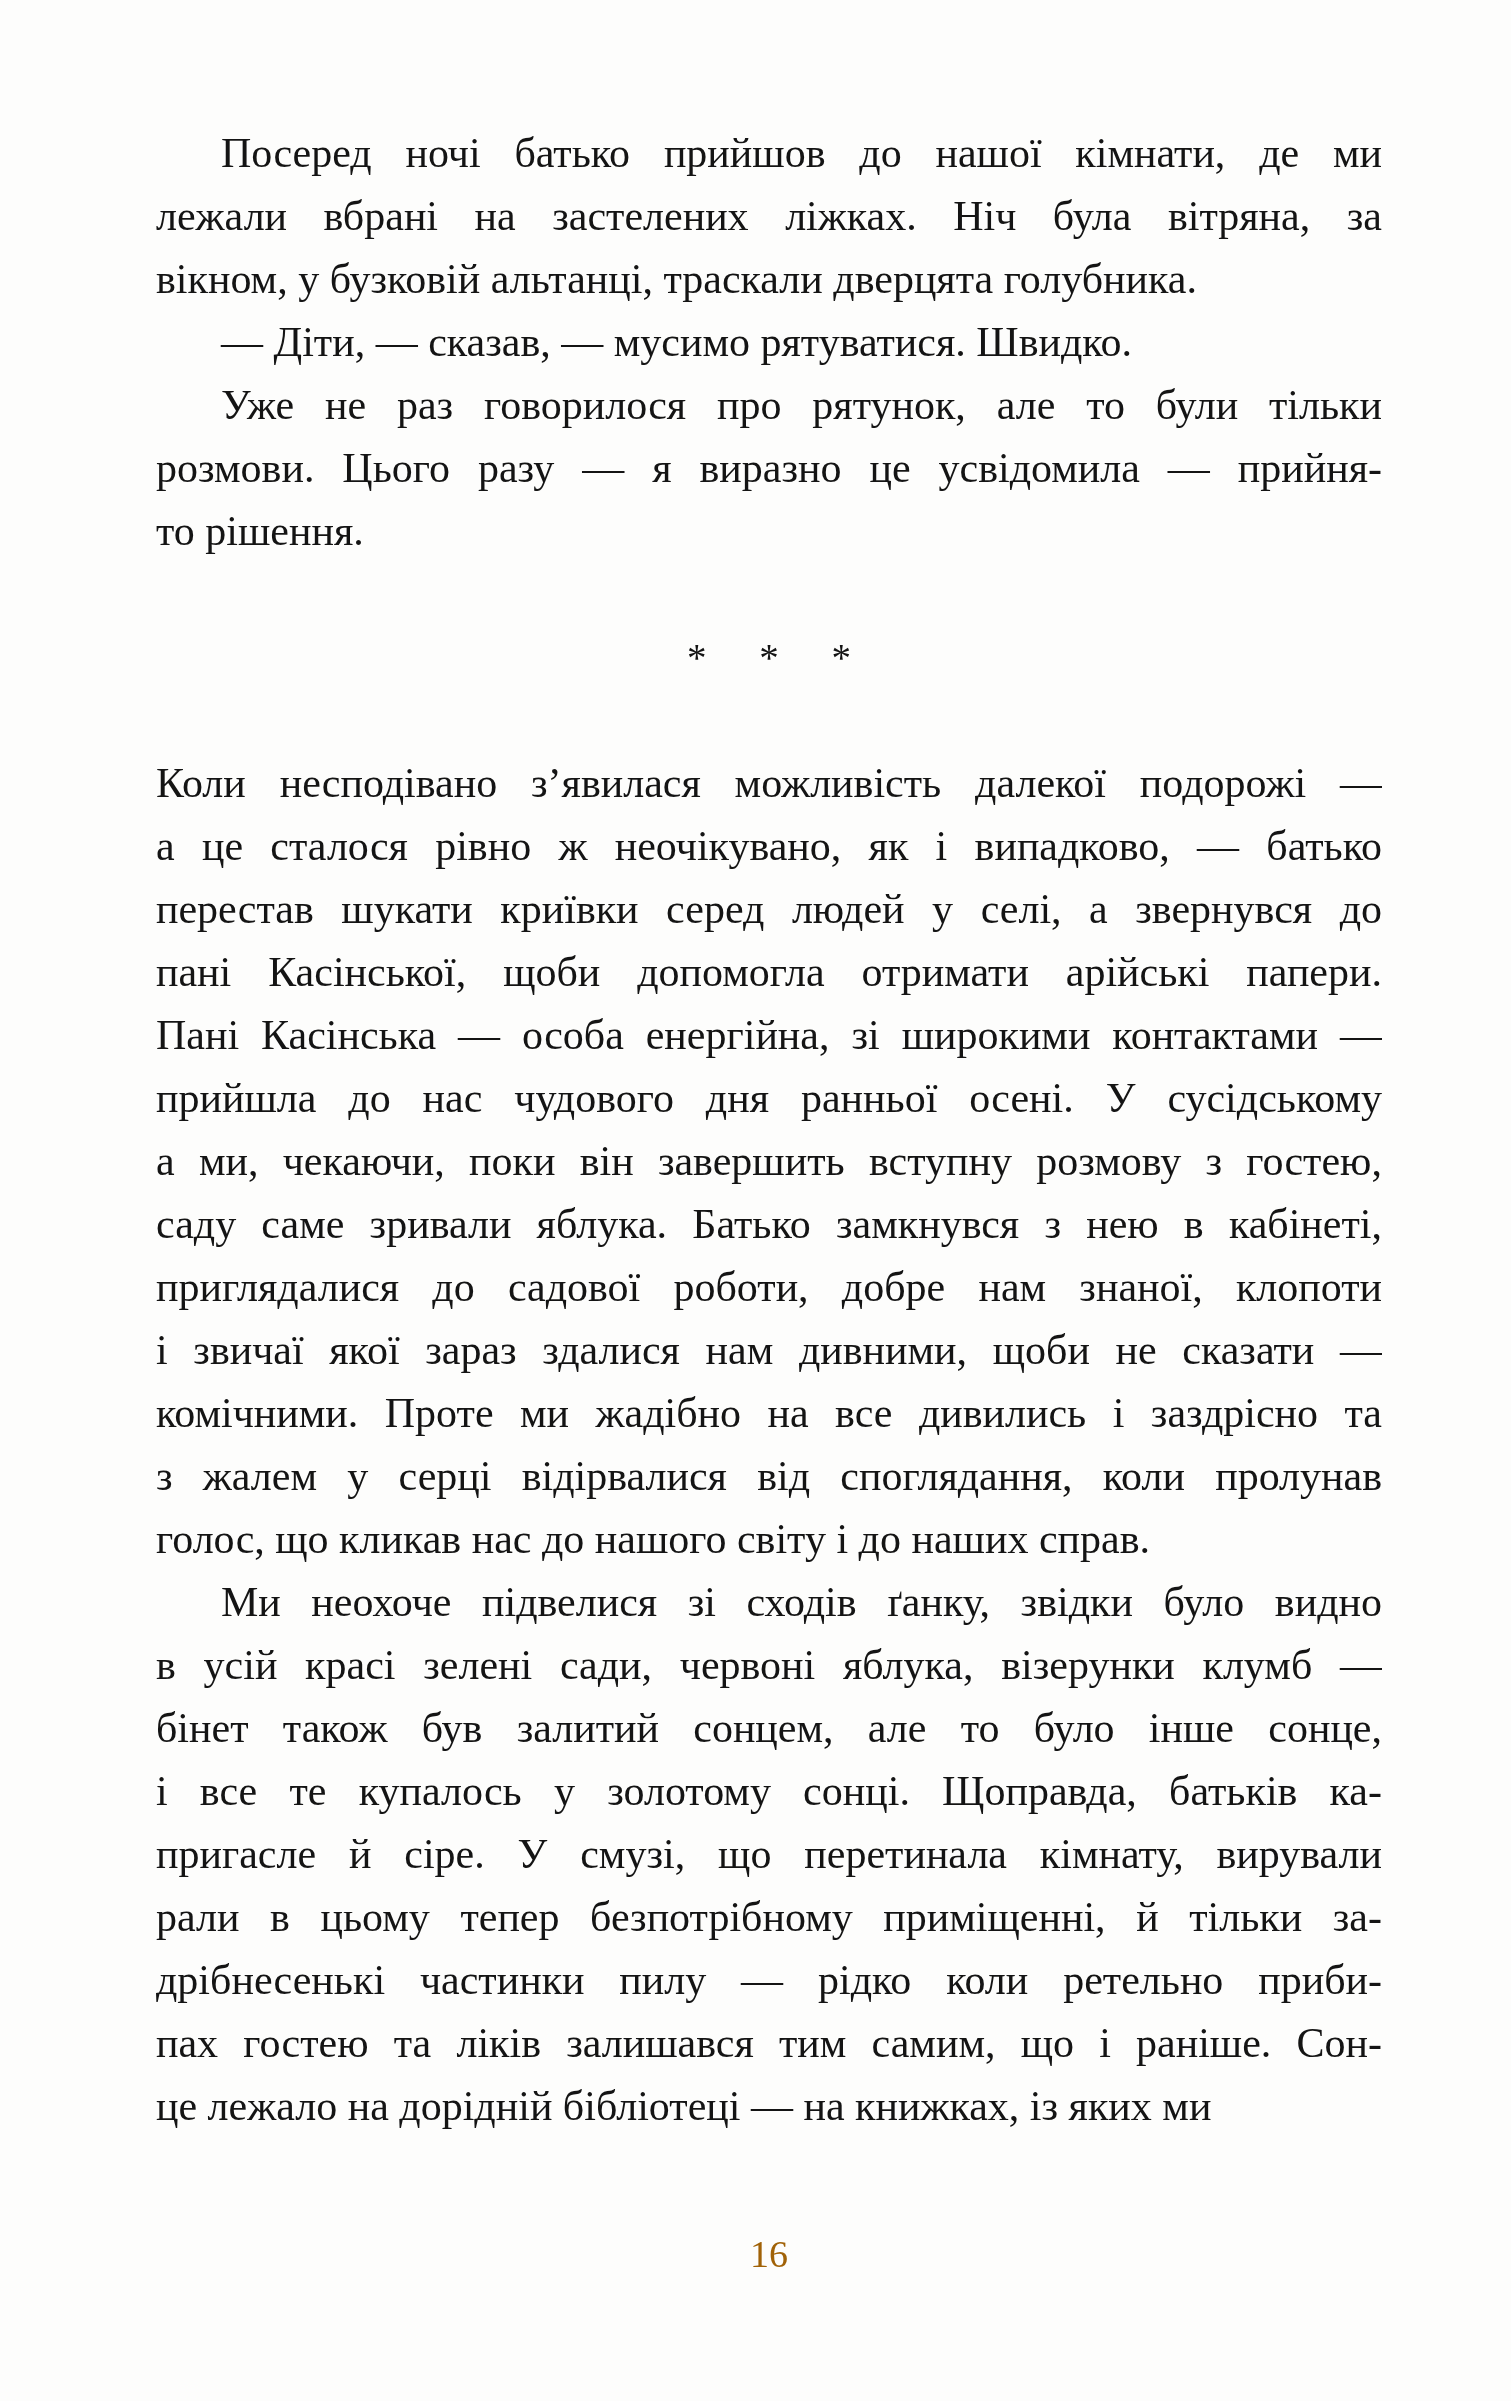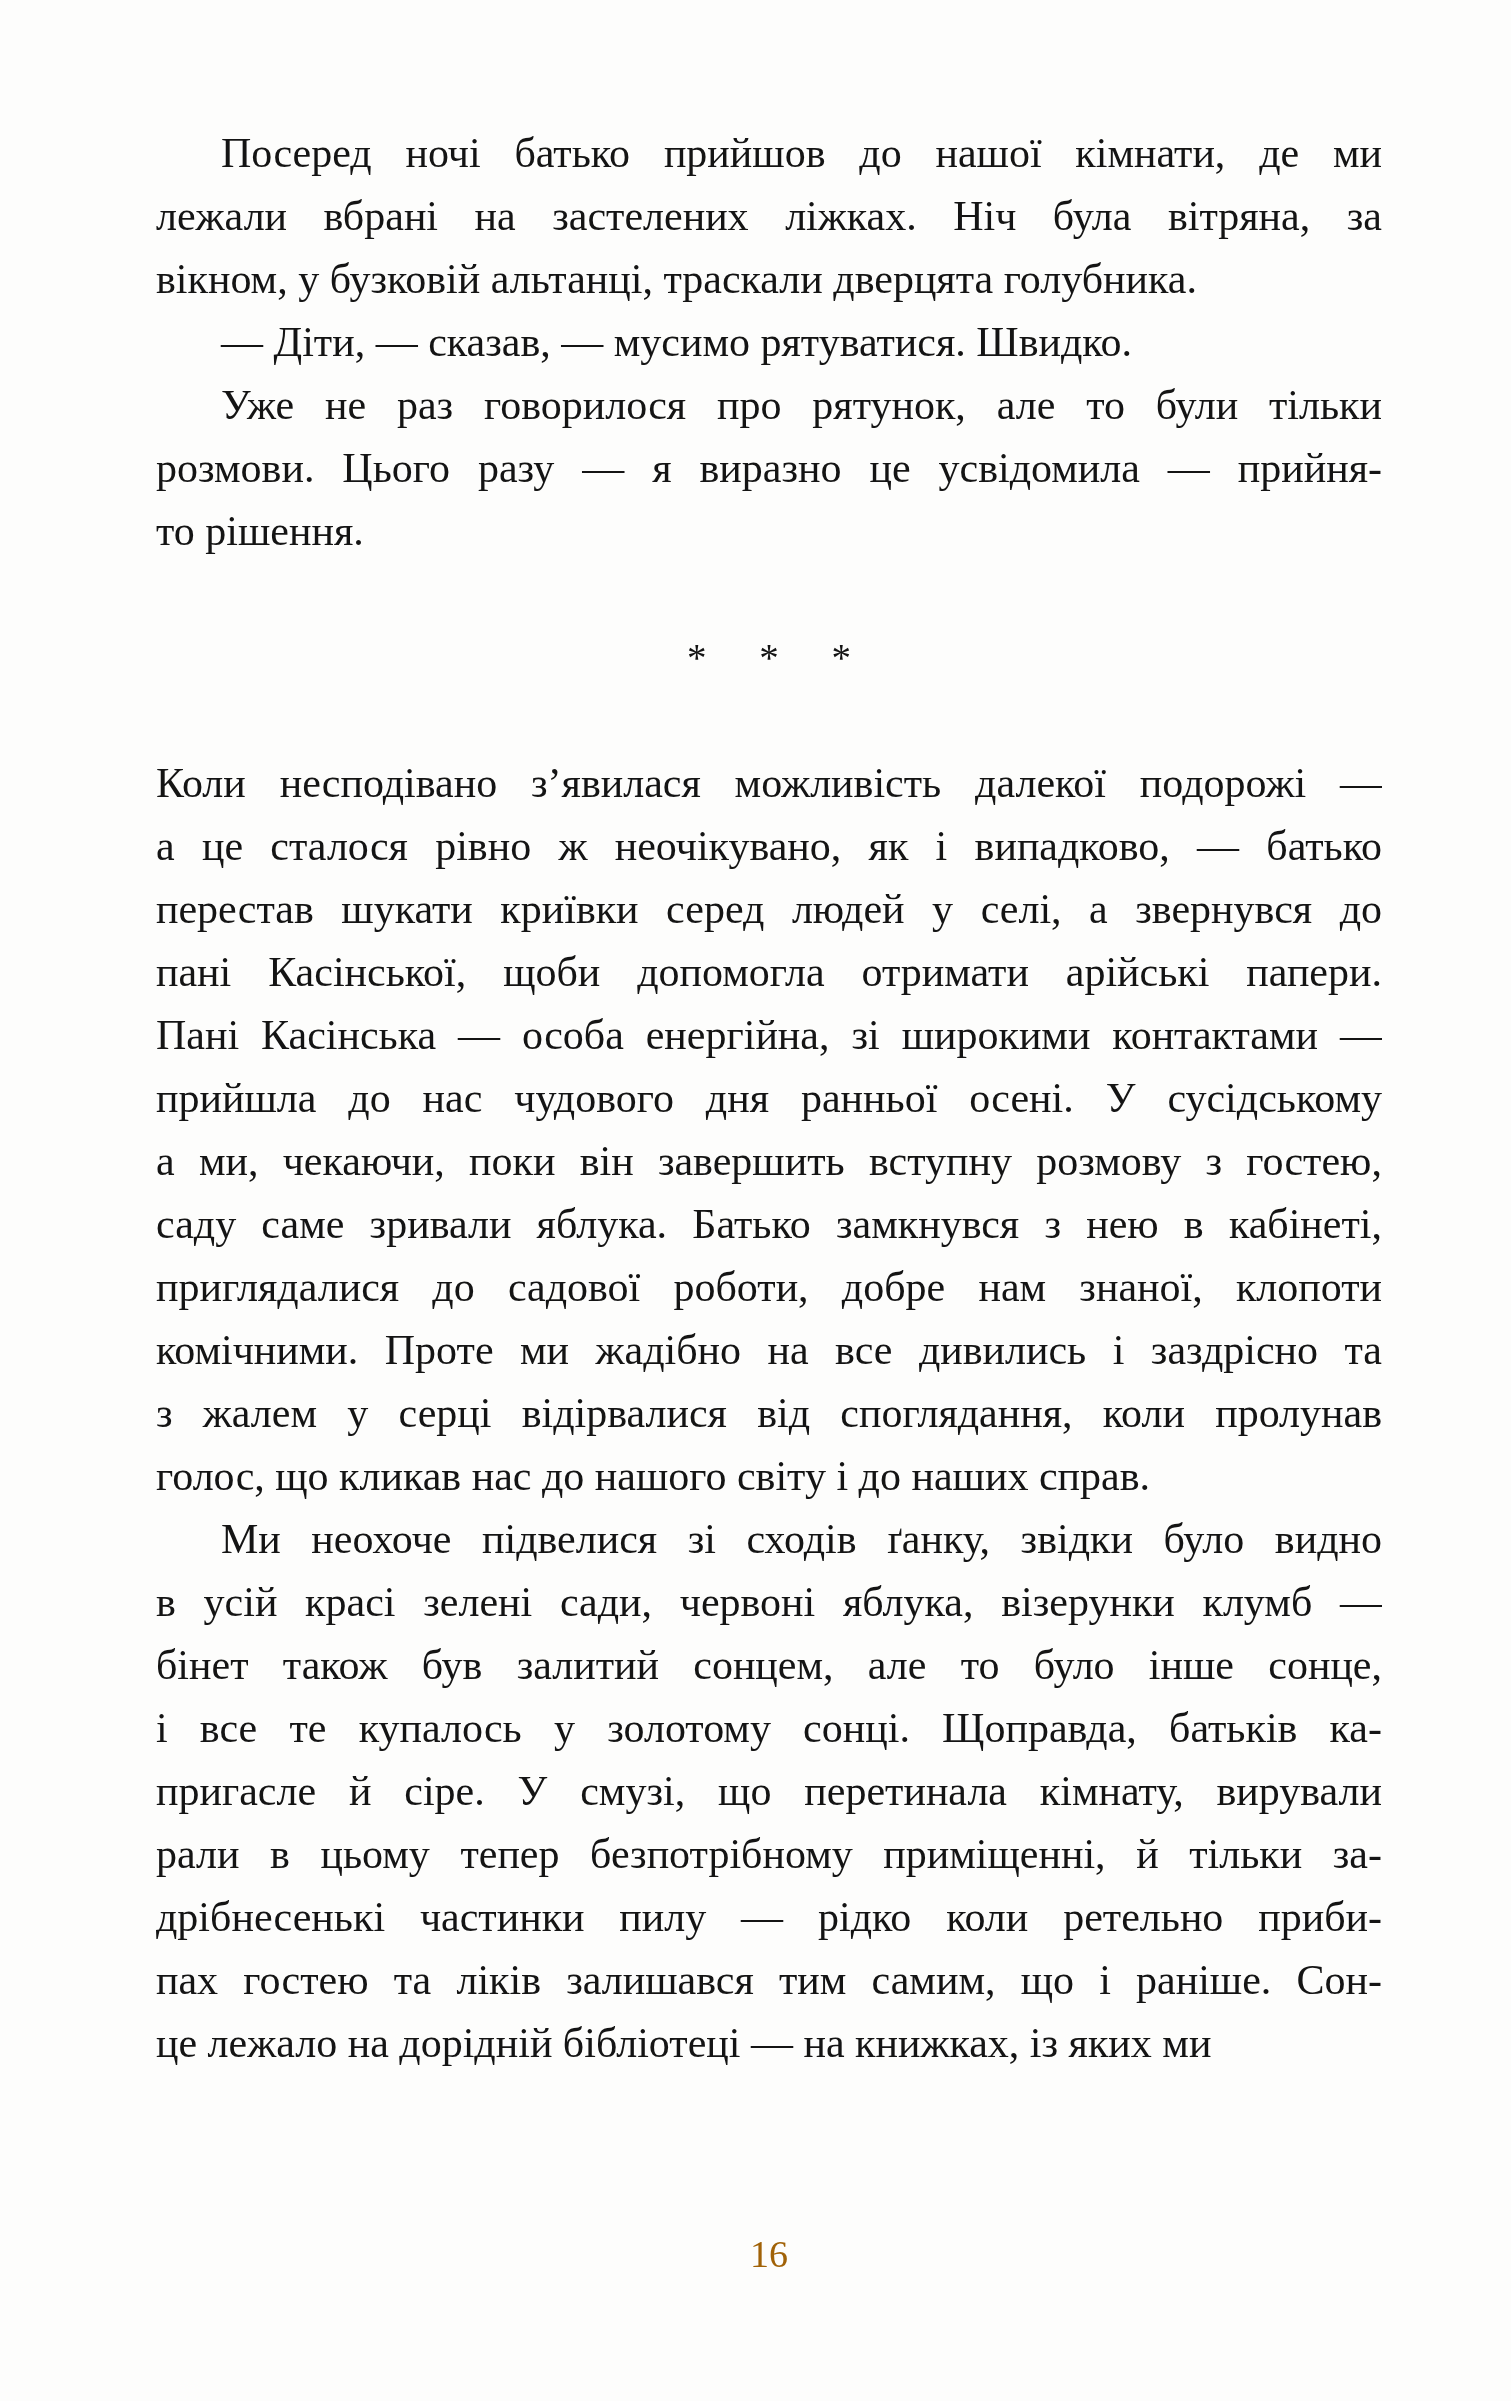--- a/index.html
+++ b/index.html
@@ -92,20 +92,21 @@
       <div class="para">
         <div class="line">Коли несподівано з’явилася можливість далекої подорожі —</div>
         <div class="line">а це сталося рівно ж неочікувано, як і випадково, — батько</div>
         <div class="line">перестав шукати криївки серед людей у селі, а звернувся до</div>
         <div class="line">пані Касінської, щоби допомогла отримати арійські папери.</div>
         <div class="line">Пані Касінська — особа енергійна, зі широкими контактами —</div>
         <div class="line">прийшла до нас чудового дня ранньої осені. У сусідському</div>
         <div class="line">а ми, чекаючи, поки він завершить вступну розмову з гостею,</div>
         <div class="line">саду саме зривали яблука. Батько замкнувся з нею в кабінеті,</div>
         <div class="line">приглядалися до садової роботи, добре нам знаної, клопоти</div>
+        <div class="line">і звичаї якої зараз здалися нам дивними, щоби не сказати —</div>
         <div class="line">комічними. Проте ми жадібно на все дивились і заздрісно та</div>
         <div class="line">з жалем у серці відірвалися від споглядання, коли пролунав</div>
         <div class="line last">голос, що кликав нас до нашого світу і до наших справ.</div>
       </div>
       <div class="para indent">
         <div class="line">Ми неохоче підвелися зі сходів ґанку, звідки було видно</div>
         <div class="line">в усій красі зелені сади, червоні яблука, візерунки клумб —</div>
         <div class="line">бінет також був залитий сонцем, але то було інше сонце,</div>
         <div class="line">і все те купалось у золотому сонці. Щоправда, батьків ка-</div>
         <div class="line">пригасле й сіре. У смузі, що перетинала кімнату, вирували</div>

